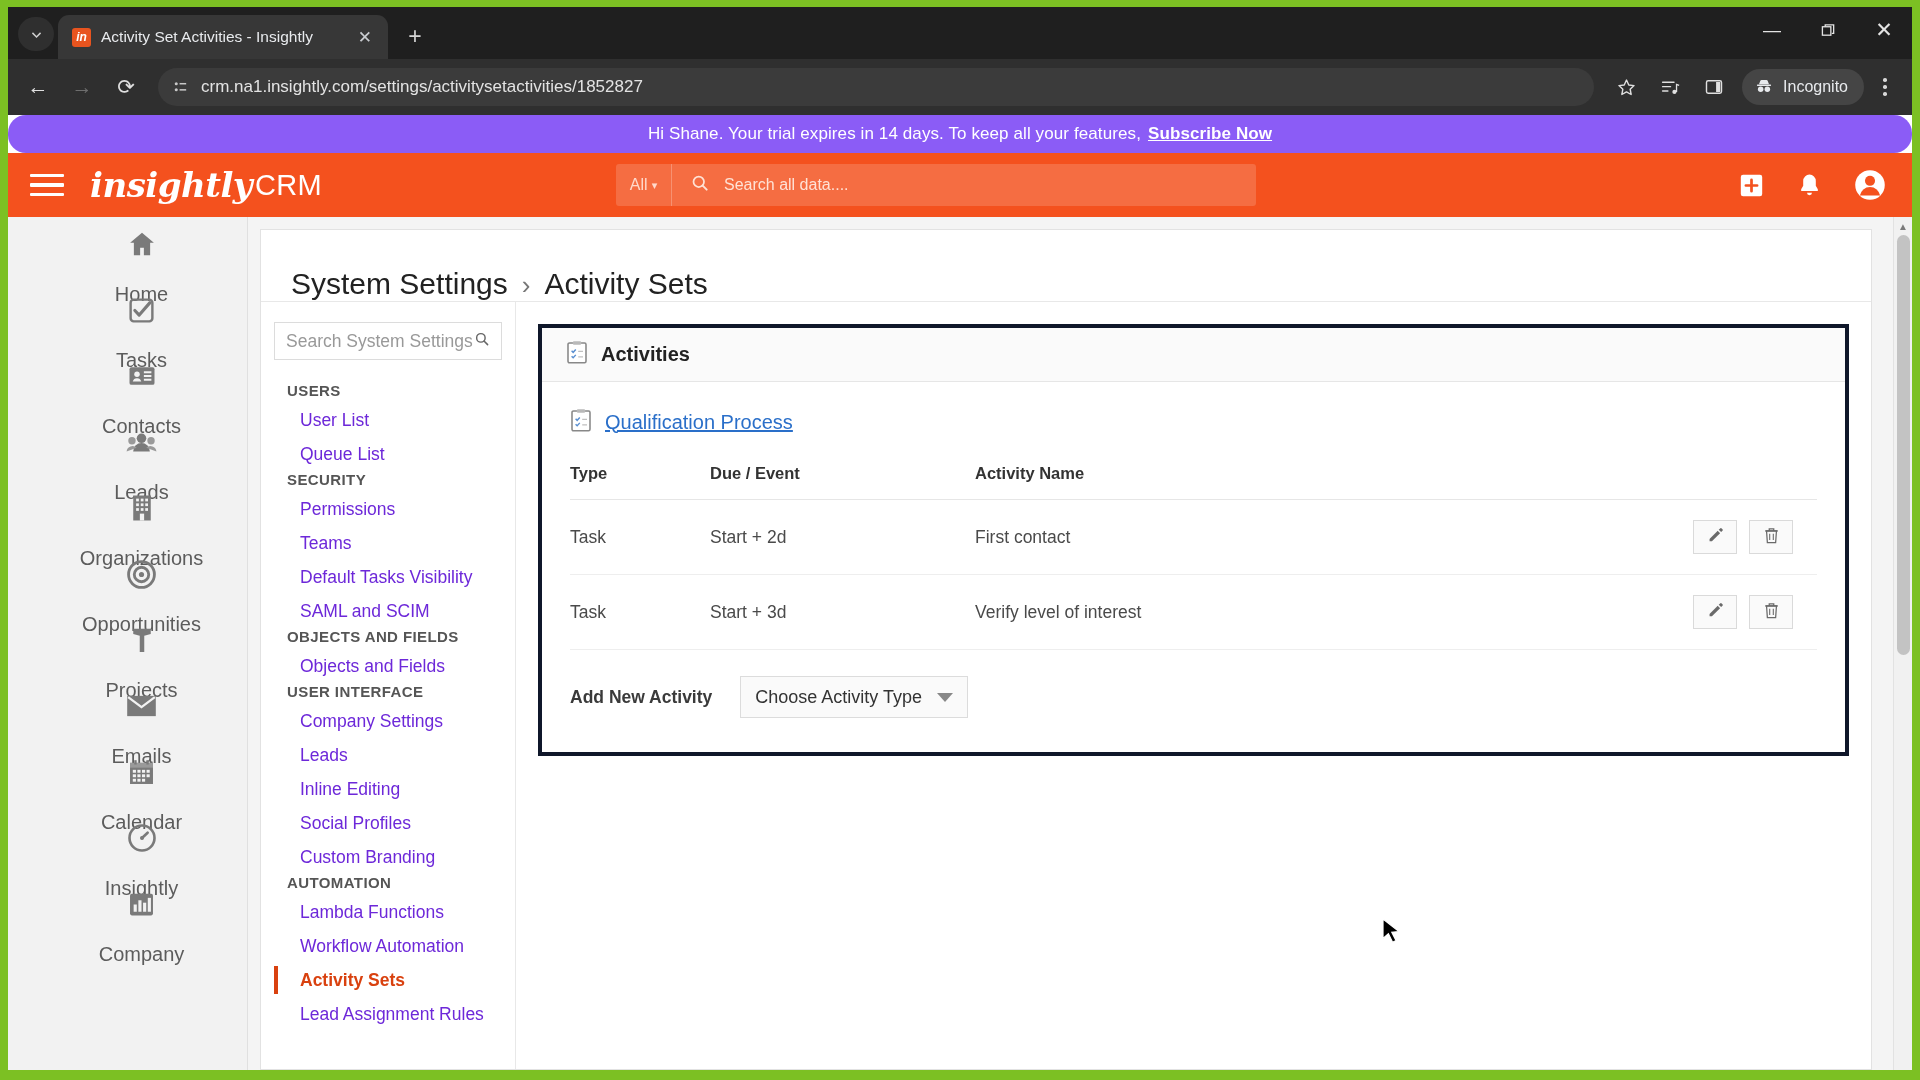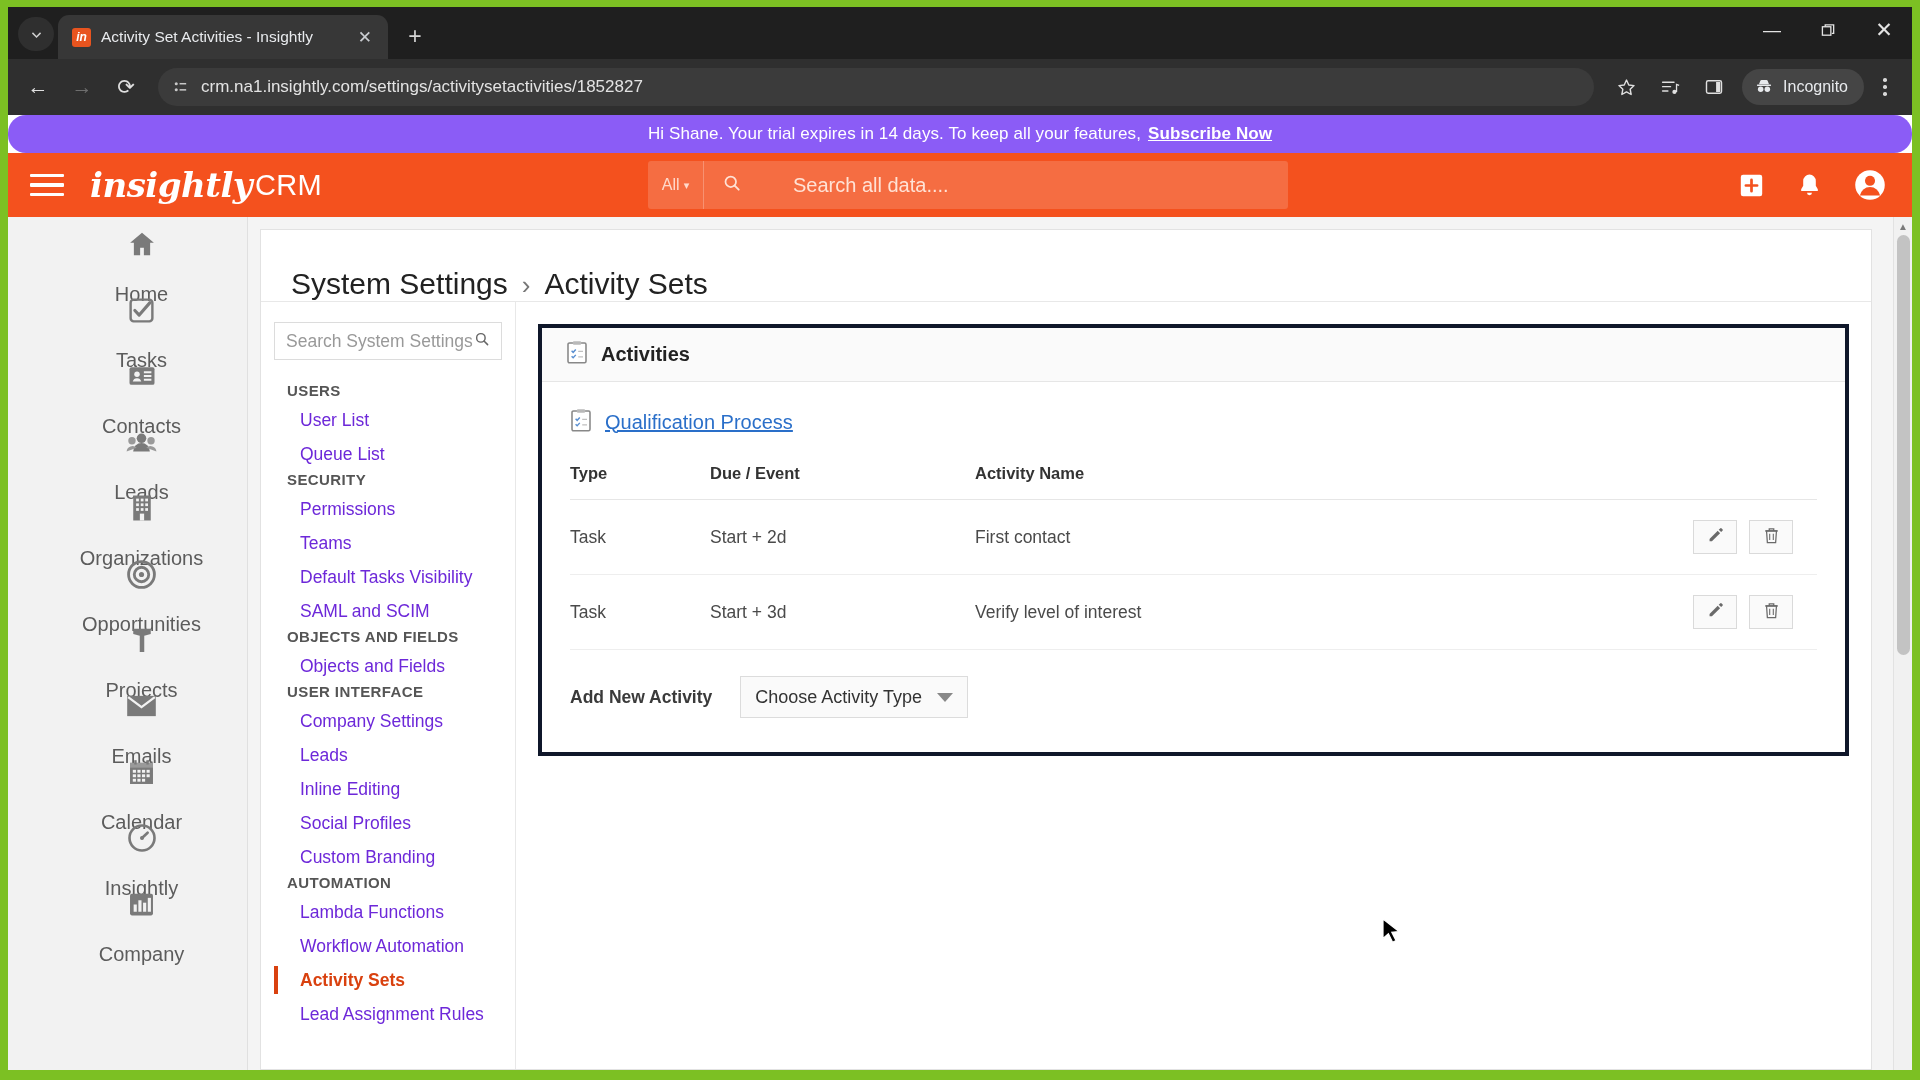--- a/index.html
+++ b/index.html
@@ -141,32 +141,32 @@
   }
   .hamburger { width: 34px; display: flex; flex-direction: column; gap: 6px; margin-right: 26px; }
   .hamburger i { height: 3.5px; background: #fff; border-radius: 1px; display: block; }
   .logo-wrap { display: flex; align-items: center; gap: 3px; }
   .logo {
     color: #fff; font-size: 34px; font-style: italic; font-weight: bold;
     font-family: "DejaVu Serif", serif; letter-spacing: -.5px;
   }
   .logo-crm { color: #fff; font-size: 29px; letter-spacing: .3px; }
   .search-wrap {
-    position: absolute; left: 640px; width: 640px;
-    height: 48px; display: flex; align-items: center;
+    position: absolute; left: 608px; width: 640px;
+    height: 42px; display: flex; align-items: center;
     background: rgba(255,255,255,.16); border-radius: 3px;
   }
   .search-all {
     width: 56px; height: 100%; display: flex; align-items: center;
     justify-content: center; gap: 4px;
     color: #ffd9cb; font-size: 16px;
     border-right: 1px solid rgba(255,255,255,.25);
   }
   .search-field { display: flex; align-items: center; gap: 14px; padding-left: 18px; flex: 1; }
-  .search-ph { color: #ffe2d5; font-size: 20px; margin-left: 37px; }
+  .search-ph { color: #ffe2d5; font-size: 16px; }
   .header-actions {
     position: absolute; right: 26px; display: flex; align-items: center; gap: 32px;
   }
   .hdr-icon { color: #fff; display: flex; align-items: center; }
 
   
   .body-area { flex: 1 1 auto; display: flex; min-height: 0; position: relative; }
 
   
   .mainnav {

